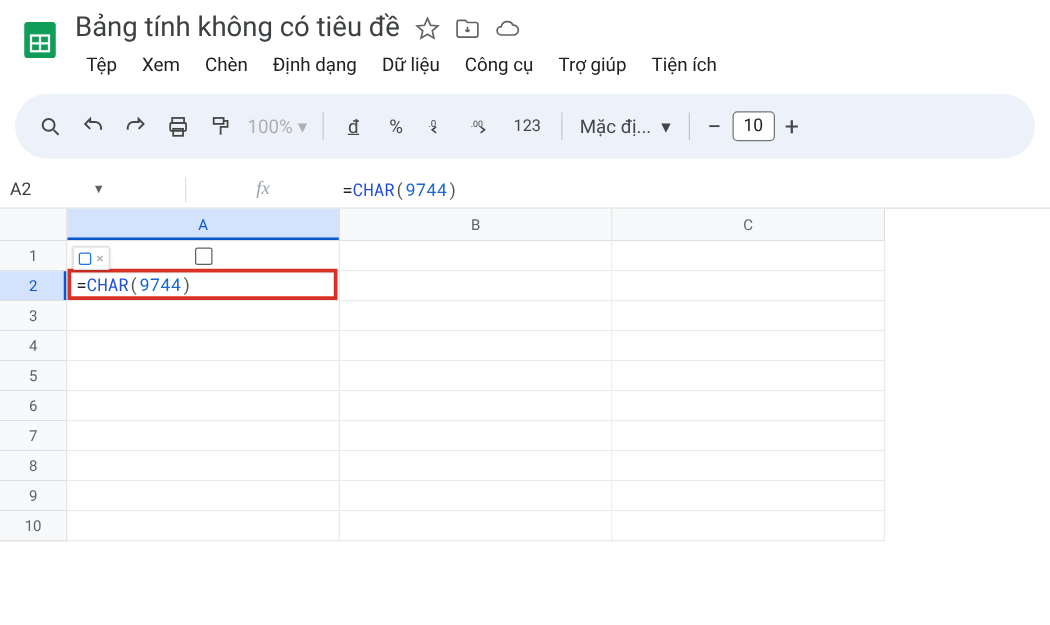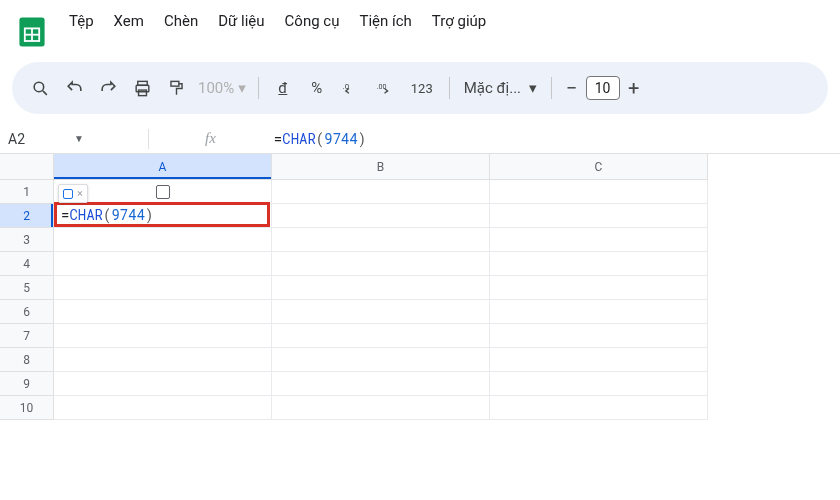--- a/index.html
+++ b/index.html
@@ -67,28 +67,48 @@
 <div class="header">
   <div class="logo">
     <svg viewBox="0 0 40 40">
         <rect x="6" y="4" width="28" height="32" rx="3" fill="#0f9d58"></rect>
         <rect x="12" y="16" width="16" height="14" fill="none" stroke="#fff" stroke-width="2"></rect>
         <line x1="20" y1="16" x2="20" y2="30" stroke="#fff" stroke-width="2"></line>
         <line x1="12" y1="23" x2="28" y2="23" stroke="#fff" stroke-width="2"></line>
       </svg>
   </div>
   <div class="title-area">
+    <div class="title-row">
+      <span class="doc-title">Bảng tính không có tiêu đề</span>
+      <span class="title-icon">
+          <svg viewBox="0 0 24 24">
+            <path d="M12 17.3l-6.2 3.7 1.6-7L2 9.2l7.1-.6L12 2l2.9 6.6 7.1.6-5.4 4.8 1.6 7z" fill="none" stroke="#5f6368" stroke-width="1.6"></path>
+          </svg>
+        </span>
+      <span class="title-icon">
+          <svg viewBox="0 0 24 24">
+            <path d="M10 4l2 2h8a2 2 0 012 2v10a2 2 0 01-2 2H4a2 2 0 01-2-2V6a2 2 0 012-2h6z" fill="none" stroke="#5f6368" stroke-width="1.6"></path>
+            <path d="M12 10v5m0 0l-2-2m2 2l2-2" fill="none" stroke="#5f6368" stroke-width="1.6"></path>
+          </svg>
+        </span>
+      <span class="title-icon">
+          <svg viewBox="0 0 24 24">
+            <path d="M6 18a4 4 0 010-8 6 6 0 0111.3-1.5A4.5 4.5 0 0118 18H6z" fill="none" stroke="#5f6368" stroke-width="1.6"></path>
+          </svg>
+        </span>
+    </div>
     <div class="menubar">
       <div class="menubar-item">Tệp</div>
       <div class="menubar-item">Xem</div>
       <div class="menubar-item">Chèn</div>
+      <div class="menubar-item">Định dạng</div>
       <div class="menubar-item">Dữ liệu</div>
       <div class="menubar-item">Công cụ</div>
+      <div class="menubar-item">Trợ giúp</div>
       <div class="menubar-item">Tiện ích</div>
-      <div class="menubar-item">Trợ giúp</div>
     </div>
   </div>
 </div>
 
 <div class="toolbar">
   <div class="tb-btn">
       <svg viewBox="0 0 24 24">
         <circle cx="10" cy="10" r="6" fill="none" stroke="#444746" stroke-width="2"></circle>
         <line x1="15" y1="15" x2="20" y2="20" stroke="#444746" stroke-width="2"></line>
       </svg>

